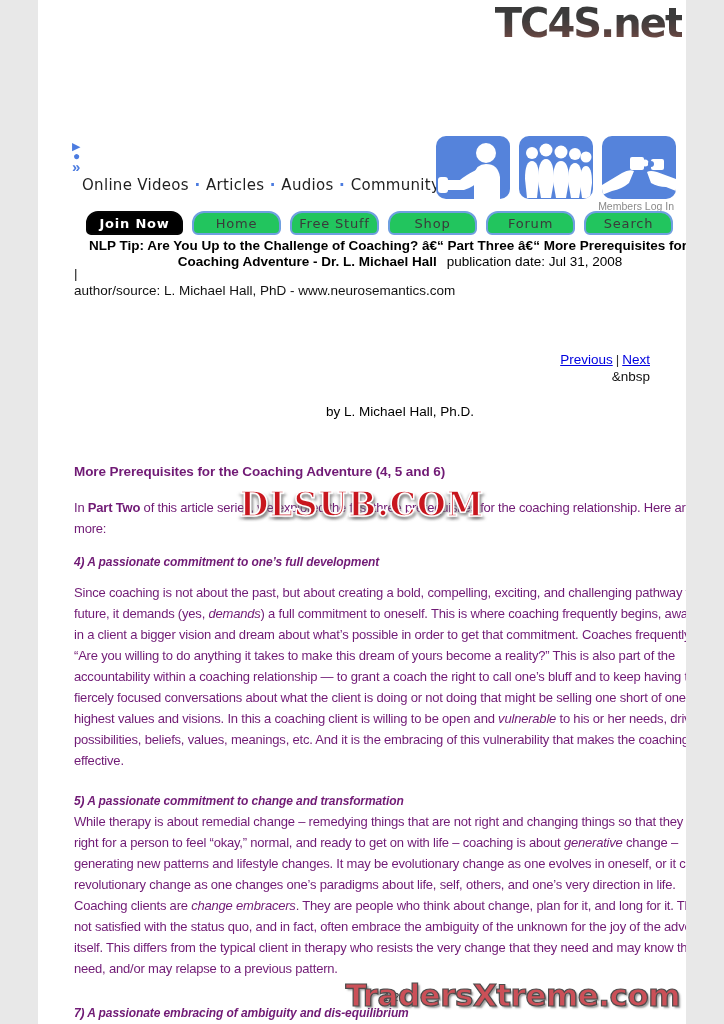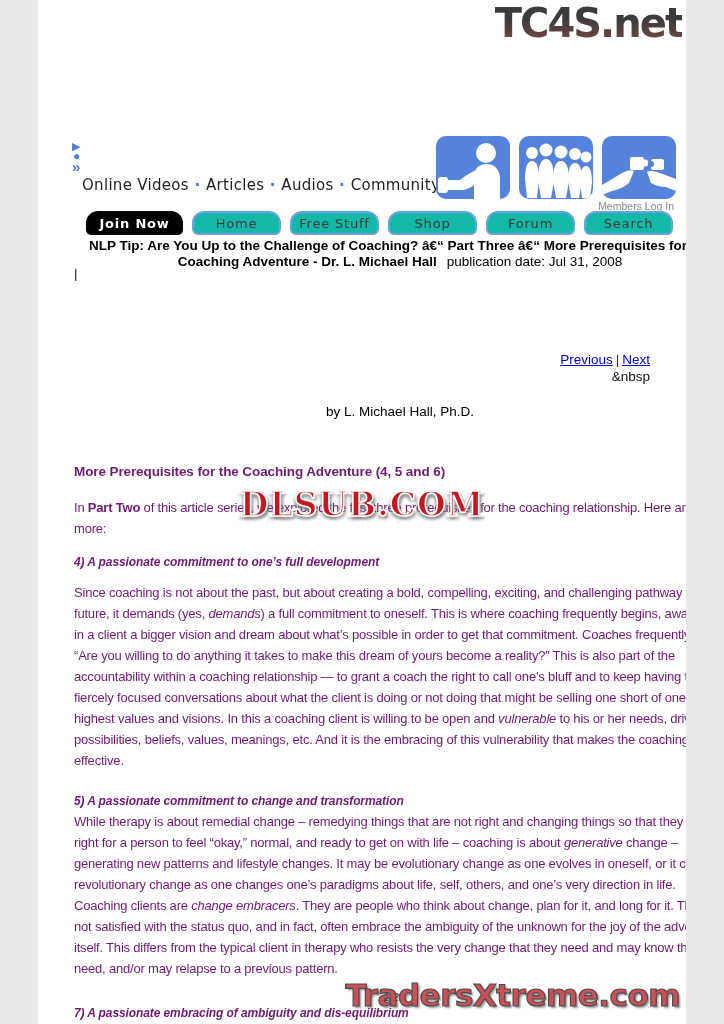--- a/index.html
+++ b/index.html
@@ -33,21 +33,21 @@
 
   
   .tiles { position:absolute; top:136px; left:398px; display:flex; gap:9px; }
   .tile { width:74px; height:63px; background:#5583db; border-radius:10px; display:flex; align-items:flex-end; justify-content:center; overflow:hidden; cursor:pointer; }
   .tile svg { display:block; }
   .members { position:absolute; top:200px; left:398px; width:238px; text-align:right; font-size:10.5px; color:#8a8a8a; cursor:pointer; }
 
   
   .nav { position:absolute; top:211px; left:48px; display:flex; gap:9px; align-items:flex-end; }
   .tab {
-    width:89px; height:24px; background:#14b8a6; border:2px solid #6f9fe0;
+    width:89px; height:24px; background:#22c55e; border:2px solid #6f9fe0;
     border-radius:12px 12px 6px 6px; display:flex; align-items:center; justify-content:center;
     font-family:"DejaVu Sans", sans-serif; font-size:13px; color:#3a3a3a; letter-spacing:0.8px; cursor:pointer;
   }
   .tab.active { background:#000000; border-color:#050505; color:#fff; font-weight:bold; width:97px; border-radius:12px 12px 5px 5px; }
 
   
   .title-block { position:absolute; top:238px; left:36px; width:652px; text-align:center; font-size:13.5px; line-height:15.5px; color:#000; }
   .title-bold { font-weight:bold; }
   .title-pub { font-weight:normal; margin-left:10px; }
   .author-block { position:absolute; top:265px; left:36px; font-size:13.5px; color:#111; line-height:17px; }
@@ -153,20 +153,21 @@
     <div class="tab">Forum</div>
     <div class="tab">Search</div>
   </div>
 
   <div class="title-block">
     <span class="title-bold">NLP Tip: Are You Up to the Challenge of Coaching? â€“ Part Three â€“ More Prerequisites for the Coaching Adventure - Dr. L. Michael Hall</span><span class="title-pub">publication date: Jul 31, 2008</span>
   </div>
 
   <div class="author-block">
     <div>|</div>
+    <div>author/source: L. Michael Hall, PhD - www.neurosemantics.com</div>
   </div>
 
   <div class="pagination">
     <div>
       <span class="plink">Previous</span><span class="psep">|</span><span class="plink">Next</span>
     </div>
     <div class="nbsp-line">&amp;nbsp</div>
   </div>
 
   <div class="byline">by L. Michael Hall, Ph.D.</div>

